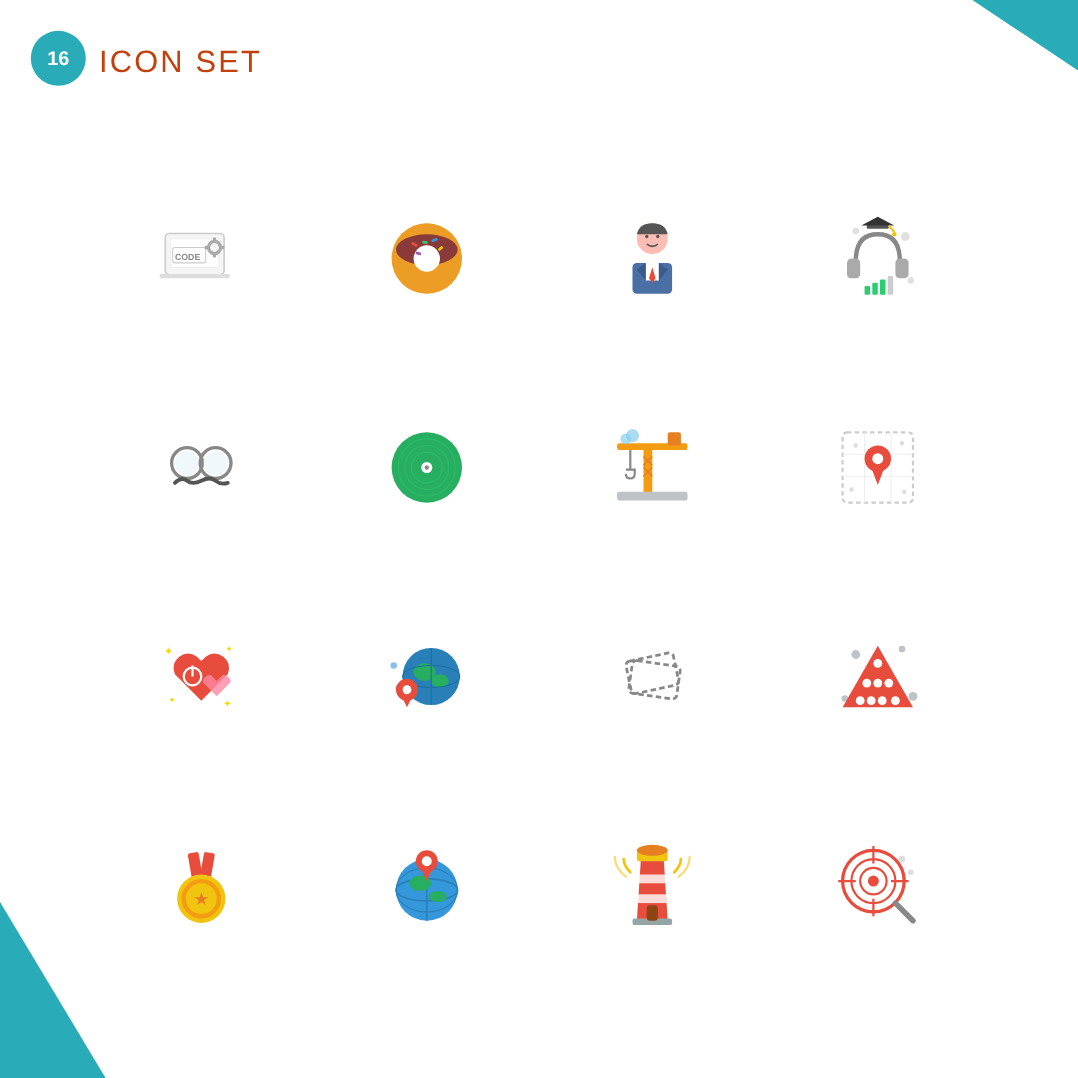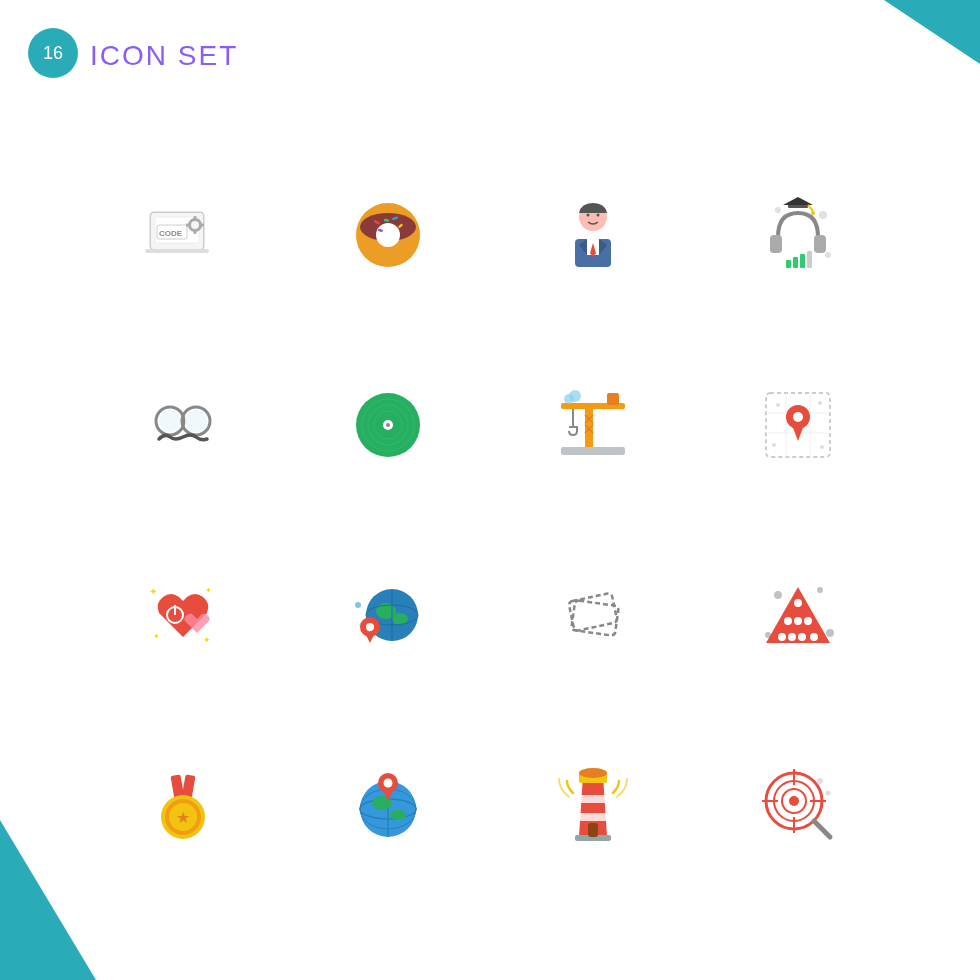--- a/index.html
+++ b/index.html
@@ -31,29 +31,29 @@
     }
 
     
     .badge {
       position: absolute;
       top: 28px; left: 28px;
       width: 50px; height: 50px;
       background: #2AACB8;
       border-radius: 50%;
       display: flex; align-items: center; justify-content: center;
-      color: white; font-size: 18px; font-weight: normal;
+      color: white; font-size: 18px; font-weight: bold;
       z-index: 10;
     }
 
     
     .page-title {
       position: absolute;
       top: 40px; left: 90px;
-      font-size: 28px; font-weight: 300; color: #8b5cf6;
+      font-size: 28px; font-weight: 300; color: #c2410c;
       letter-spacing: 2px;
       z-index: 10;
     }
 
     
     .content {
       position: absolute;
       top: 120px; left: 60px; right: 60px; bottom: 60px;
       z-index: 5;
       display: grid;

